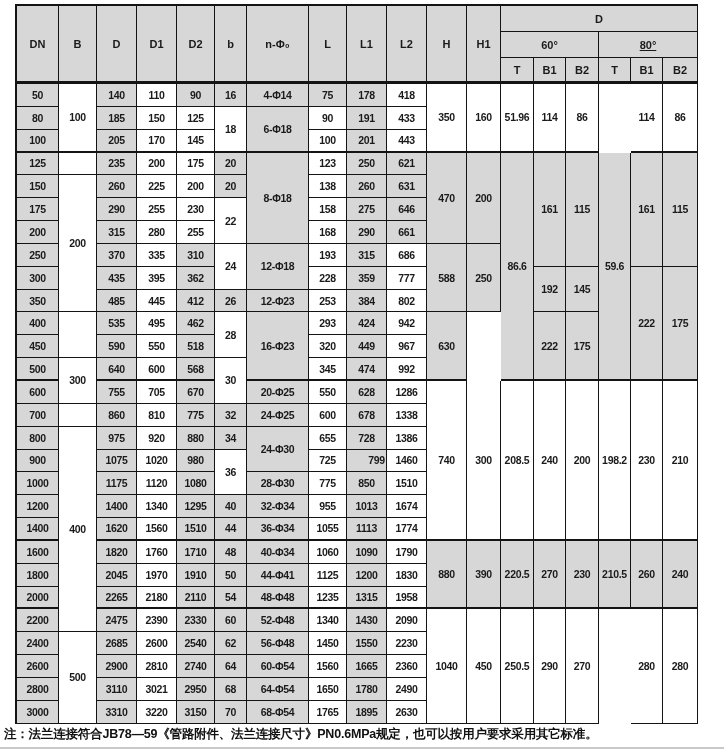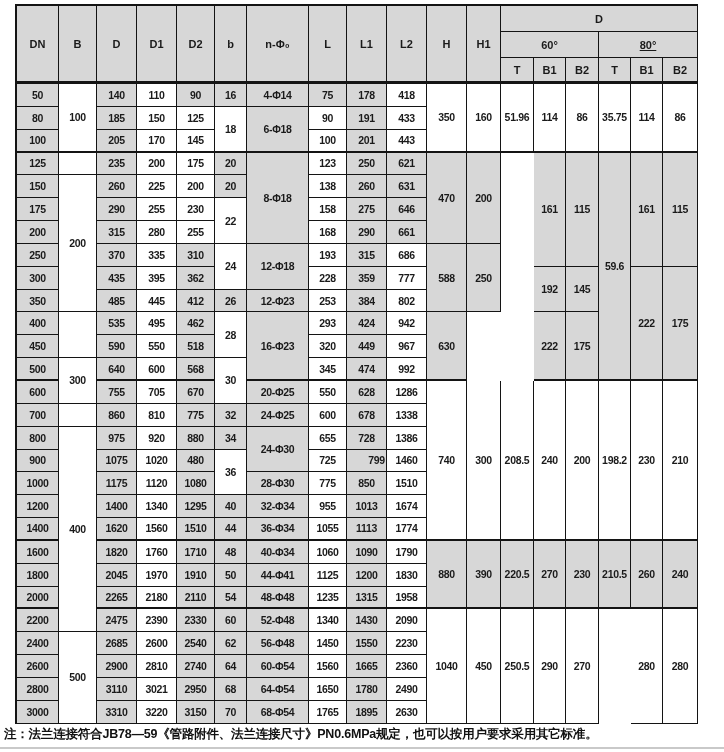--- a/index.html
+++ b/index.html
@@ -149,21 +149,21 @@
       <div class="cell" style="grid-area: 10 / 5 / span 1;">255</div>
       <div class="cell g" style="grid-area: 11 / 5 / span 1;">310</div>
       <div class="cell g" style="grid-area: 12 / 5 / span 1;">362</div>
       <div class="cell g" style="grid-area: 13 / 5 / span 1;">412</div>
       <div class="cell g" style="grid-area: 14 / 5 / span 1;">462</div>
       <div class="cell g" style="grid-area: 15 / 5 / span 1;">518</div>
       <div class="cell g hb" style="grid-area: 16 / 5 / span 1;">568</div>
       <div class="cell g" style="grid-area: 17 / 5 / span 1;">670</div>
       <div class="cell g" style="grid-area: 18 / 5 / span 1;">775</div>
       <div class="cell g" style="grid-area: 19 / 5 / span 1;">880</div>
-      <div class="cell g" style="grid-area: 20 / 5 / span 1;">480</div>
+      <div class="cell g" style="grid-area: 20 / 5 / span 1;">980</div>
       <div class="cell g" style="grid-area: 21 / 5 / span 1;">1080</div>
       <div class="cell g" style="grid-area: 22 / 5 / span 1;">1295</div>
       <div class="cell g hb" style="grid-area: 23 / 5 / span 1;">1510</div>
       <div class="cell g" style="grid-area: 24 / 5 / span 1;">1710</div>
       <div class="cell g" style="grid-area: 25 / 5 / span 1;">1910</div>
       <div class="cell g hb" style="grid-area: 26 / 5 / span 1;">2110</div>
       <div class="cell g" style="grid-area: 27 / 5 / span 1;">2330</div>
       <div class="cell g" style="grid-area: 28 / 5 / span 1;">2540</div>
       <div class="cell g" style="grid-area: 29 / 5 / span 1;">2740</div>
       <div class="cell g" style="grid-area: 30 / 5 / span 1;">2950</div>
@@ -301,38 +301,38 @@
       <div class="cell hb" style="grid-area: 17 / 11 / span 7;">740</div>
       <div class="cell g hb" style="grid-area: 24 / 11 / span 3;">880</div>
       <div class="cell" style="grid-area: 27 / 11 / span 5;">1040</div>
       <div class="cell hb" style="grid-area: 4 / 12 / span 3;">160</div>
       <div class="cell g" style="grid-area: 7 / 12 / span 4;">200</div>
       <div class="cell g" style="grid-area: 11 / 12 / span 3;">250</div>
       <div class="cell hb" style="grid-area: 17 / 12 / span 7;">300</div>
       <div class="cell g hb" style="grid-area: 24 / 12 / span 3;">390</div>
       <div class="cell" style="grid-area: 27 / 12 / span 5;">450</div>
       <div class="cell hb" style="grid-area: 4 / 13 / span 3;">51.96</div>
+      <div class="cell g hb" style="grid-area: 7 / 13 / span 10;">86.6</div>
       <div class="cell hb" style="grid-area: 17 / 13 / span 7;">208.5</div>
       <div class="cell g hb" style="grid-area: 24 / 13 / span 3;">220.5</div>
       <div class="cell" style="grid-area: 27 / 13 / span 5;">250.5</div>
       <div class="cell hb" style="grid-area: 4 / 14 / span 3;">114</div>
       <div class="cell g" style="grid-area: 7 / 14 / span 5;">161</div>
       <div class="cell g" style="grid-area: 12 / 14 / span 2;">192</div>
       <div class="cell g hb" style="grid-area: 14 / 14 / span 3;">222</div>
       <div class="cell hb" style="grid-area: 17 / 14 / span 7;">240</div>
       <div class="cell g hb" style="grid-area: 24 / 14 / span 3;">270</div>
       <div class="cell" style="grid-area: 27 / 14 / span 5;">290</div>
       <div class="cell hb" style="grid-area: 4 / 15 / span 3;">86</div>
       <div class="cell g" style="grid-area: 7 / 15 / span 5;">115</div>
       <div class="cell g" style="grid-area: 12 / 15 / span 2;">145</div>
       <div class="cell g hb" style="grid-area: 14 / 15 / span 3;">175</div>
       <div class="cell hb" style="grid-area: 17 / 15 / span 7;">200</div>
       <div class="cell g hb" style="grid-area: 24 / 15 / span 3;">230</div>
       <div class="cell" style="grid-area: 27 / 15 / span 5;">270</div>
-      <div class="cell hb" style="grid-area: 4 / 16 / span 3;">35.75</div>
       <div class="cell g hb" style="grid-area: 7 / 16 / span 10;">59.6</div>
       <div class="cell hb" style="grid-area: 17 / 16 / span 7;">198.2</div>
       <div class="cell g hb" style="grid-area: 24 / 16 / span 3;">210.5</div>
       <div class="cell hb" style="grid-area: 4 / 17 / span 3;">114</div>
       <div class="cell g" style="grid-area: 7 / 17 / span 5;">161</div>
       <div class="cell g hb" style="grid-area: 12 / 17 / span 5;">222</div>
       <div class="cell hb" style="grid-area: 17 / 17 / span 7;">230</div>
       <div class="cell g hb" style="grid-area: 24 / 17 / span 3;">260</div>
       <div class="cell" style="grid-area: 27 / 17 / span 5;">280</div>
       <div class="cell hb" style="grid-area: 4 / 18 / span 3;">86</div>

